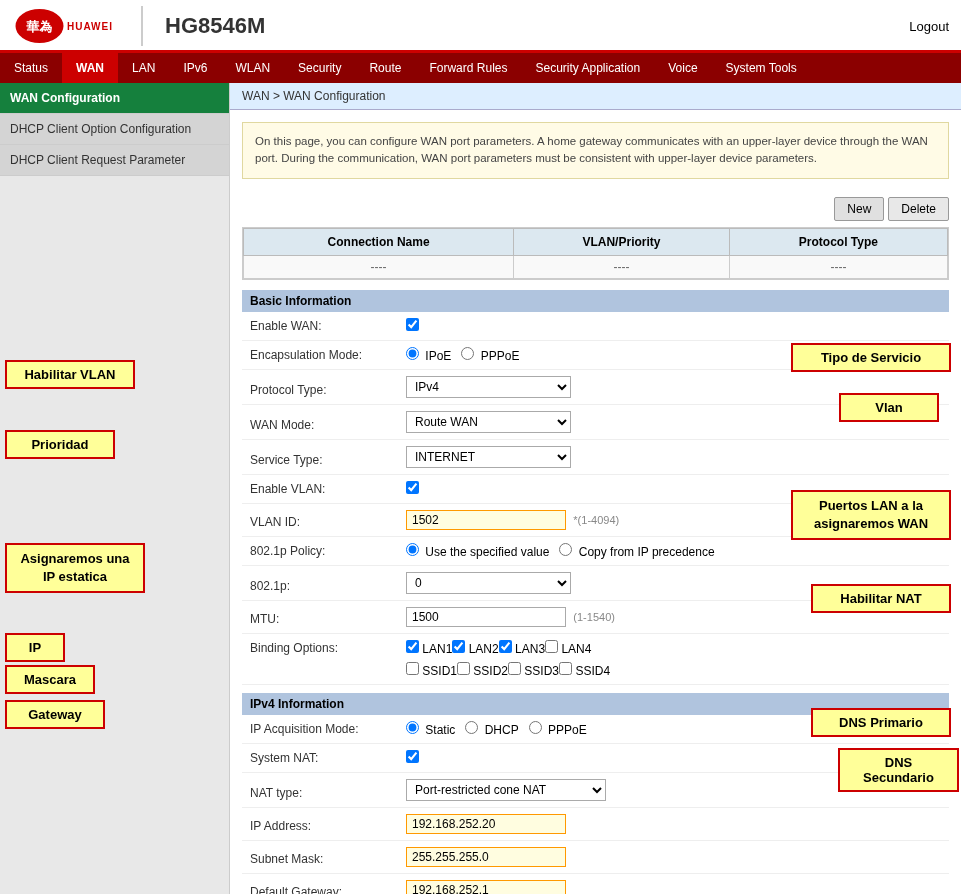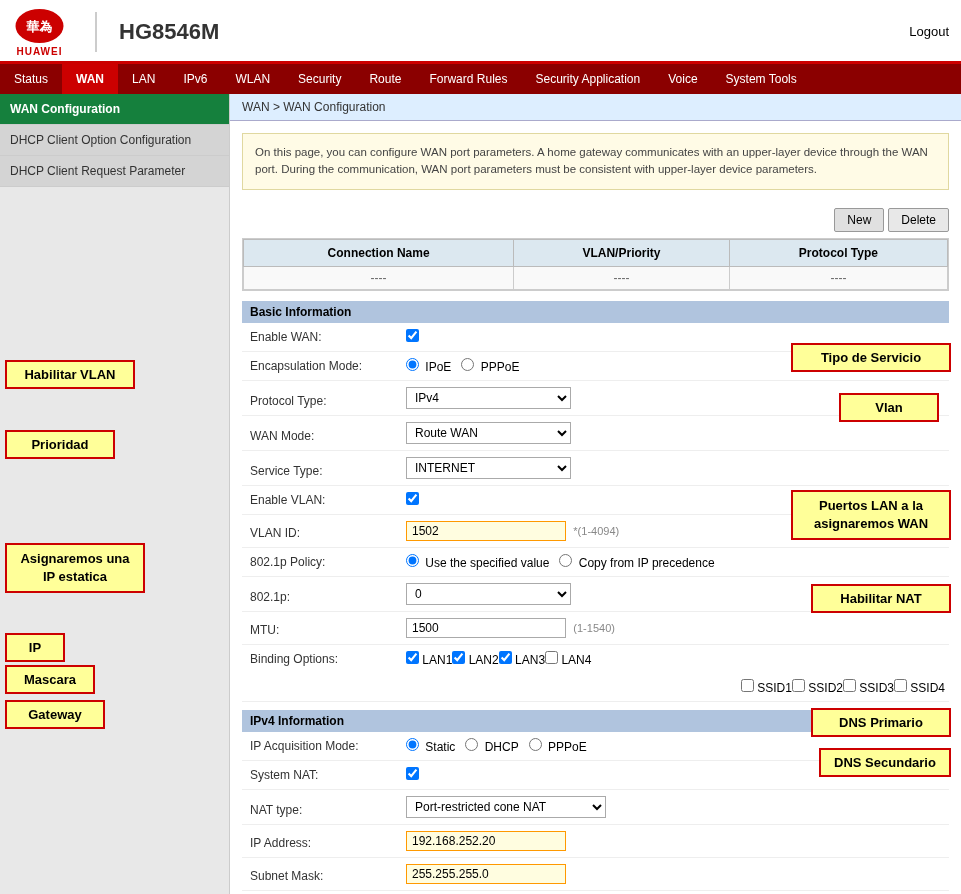--- a/index.html
+++ b/index.html
@@ -1,17 +1,17 @@
 <!DOCTYPE html>
 <html><head>
   <meta charset="utf-8">
   <style>
     * { box-sizing: border-box; margin: 0; padding: 0; }
     body { font-family: Arial, sans-serif; font-size: 12px; background: #fff; width: 961px; }
-    .logo-area { display: flex; flex-direction: column; align-items: center; margin-right: 16px; }
+    .logo-area { display: flex; align-items: center; margin-right: 16px; }
     .logo-huawei { width: 55px; height: 40px; }
     .model-title { font-size: 22px; font-weight: bold; color: #333; flex: 1; padding-left: 10px; }
     .logout-btn { color: #000; text-decoration: none; font-size: 13px; }
 
     
     .nav { background: #8b0000; display: flex; align-items: stretch; }
     .nav-item { color: #fff; padding: 8px 14px; font-size: 12px; cursor: pointer; white-space: nowrap; }
     .nav-item.active { background: #cc0000; font-weight: bold; }
 
     
@@ -228,21 +228,21 @@
         <div class="form-row" style="flex-direction:column;align-items:flex-start;">
           <div style="display:flex;align-items:center;width:100%;">
             <div class="form-label">Binding Options:</div>
             <div class="form-control checkbox-group">
               <label><input type="checkbox" checked="" style=""> LAN1</label>
               <label><input type="checkbox" checked="" style=""> LAN2</label>
               <label><input type="checkbox" checked="" style=""> LAN3</label>
               <label><input type="checkbox" style=""> LAN4</label>
             </div>
           </div>
-          <div style="display:flex;align-items:flex-end;width:100%;padding-top:2px;flex-direction:column;">
+          <div style="display:flex;align-items:flex-end;width:100%;padding-top:2px;">
             <div class="form-label"></div>
             <div class="form-control checkbox-group">
               <label><input type="checkbox" style=""> SSID1</label>
               <label><input type="checkbox" style=""> SSID2</label>
               <label><input type="checkbox" style=""> SSID3</label>
               <label><input type="checkbox" style=""> SSID4</label>
             </div>
           </div>
         </div>
 
@@ -338,17 +338,17 @@
   </div>
 
   <div class="annot-box-right" style="top:584px; right:10px; width:140px; text-align:center;">
     <span>Habilitar NAT</span>
   </div>
 
   <div class="annot-box-right" style="top:708px; right:10px; width:140px; text-align:center;">
     <span>DNS Primario</span>
   </div>
 
-  <div class="annot-box-right" style="top:748px; right:10px; width:132px; text-align:center;">
+  <div class="annot-box-right" style="top:748px; right:2px; width:121px; text-align:center;">
     <span>DNS Secundario</span>
   </div>
 
 </div>
 
 </body></html>

